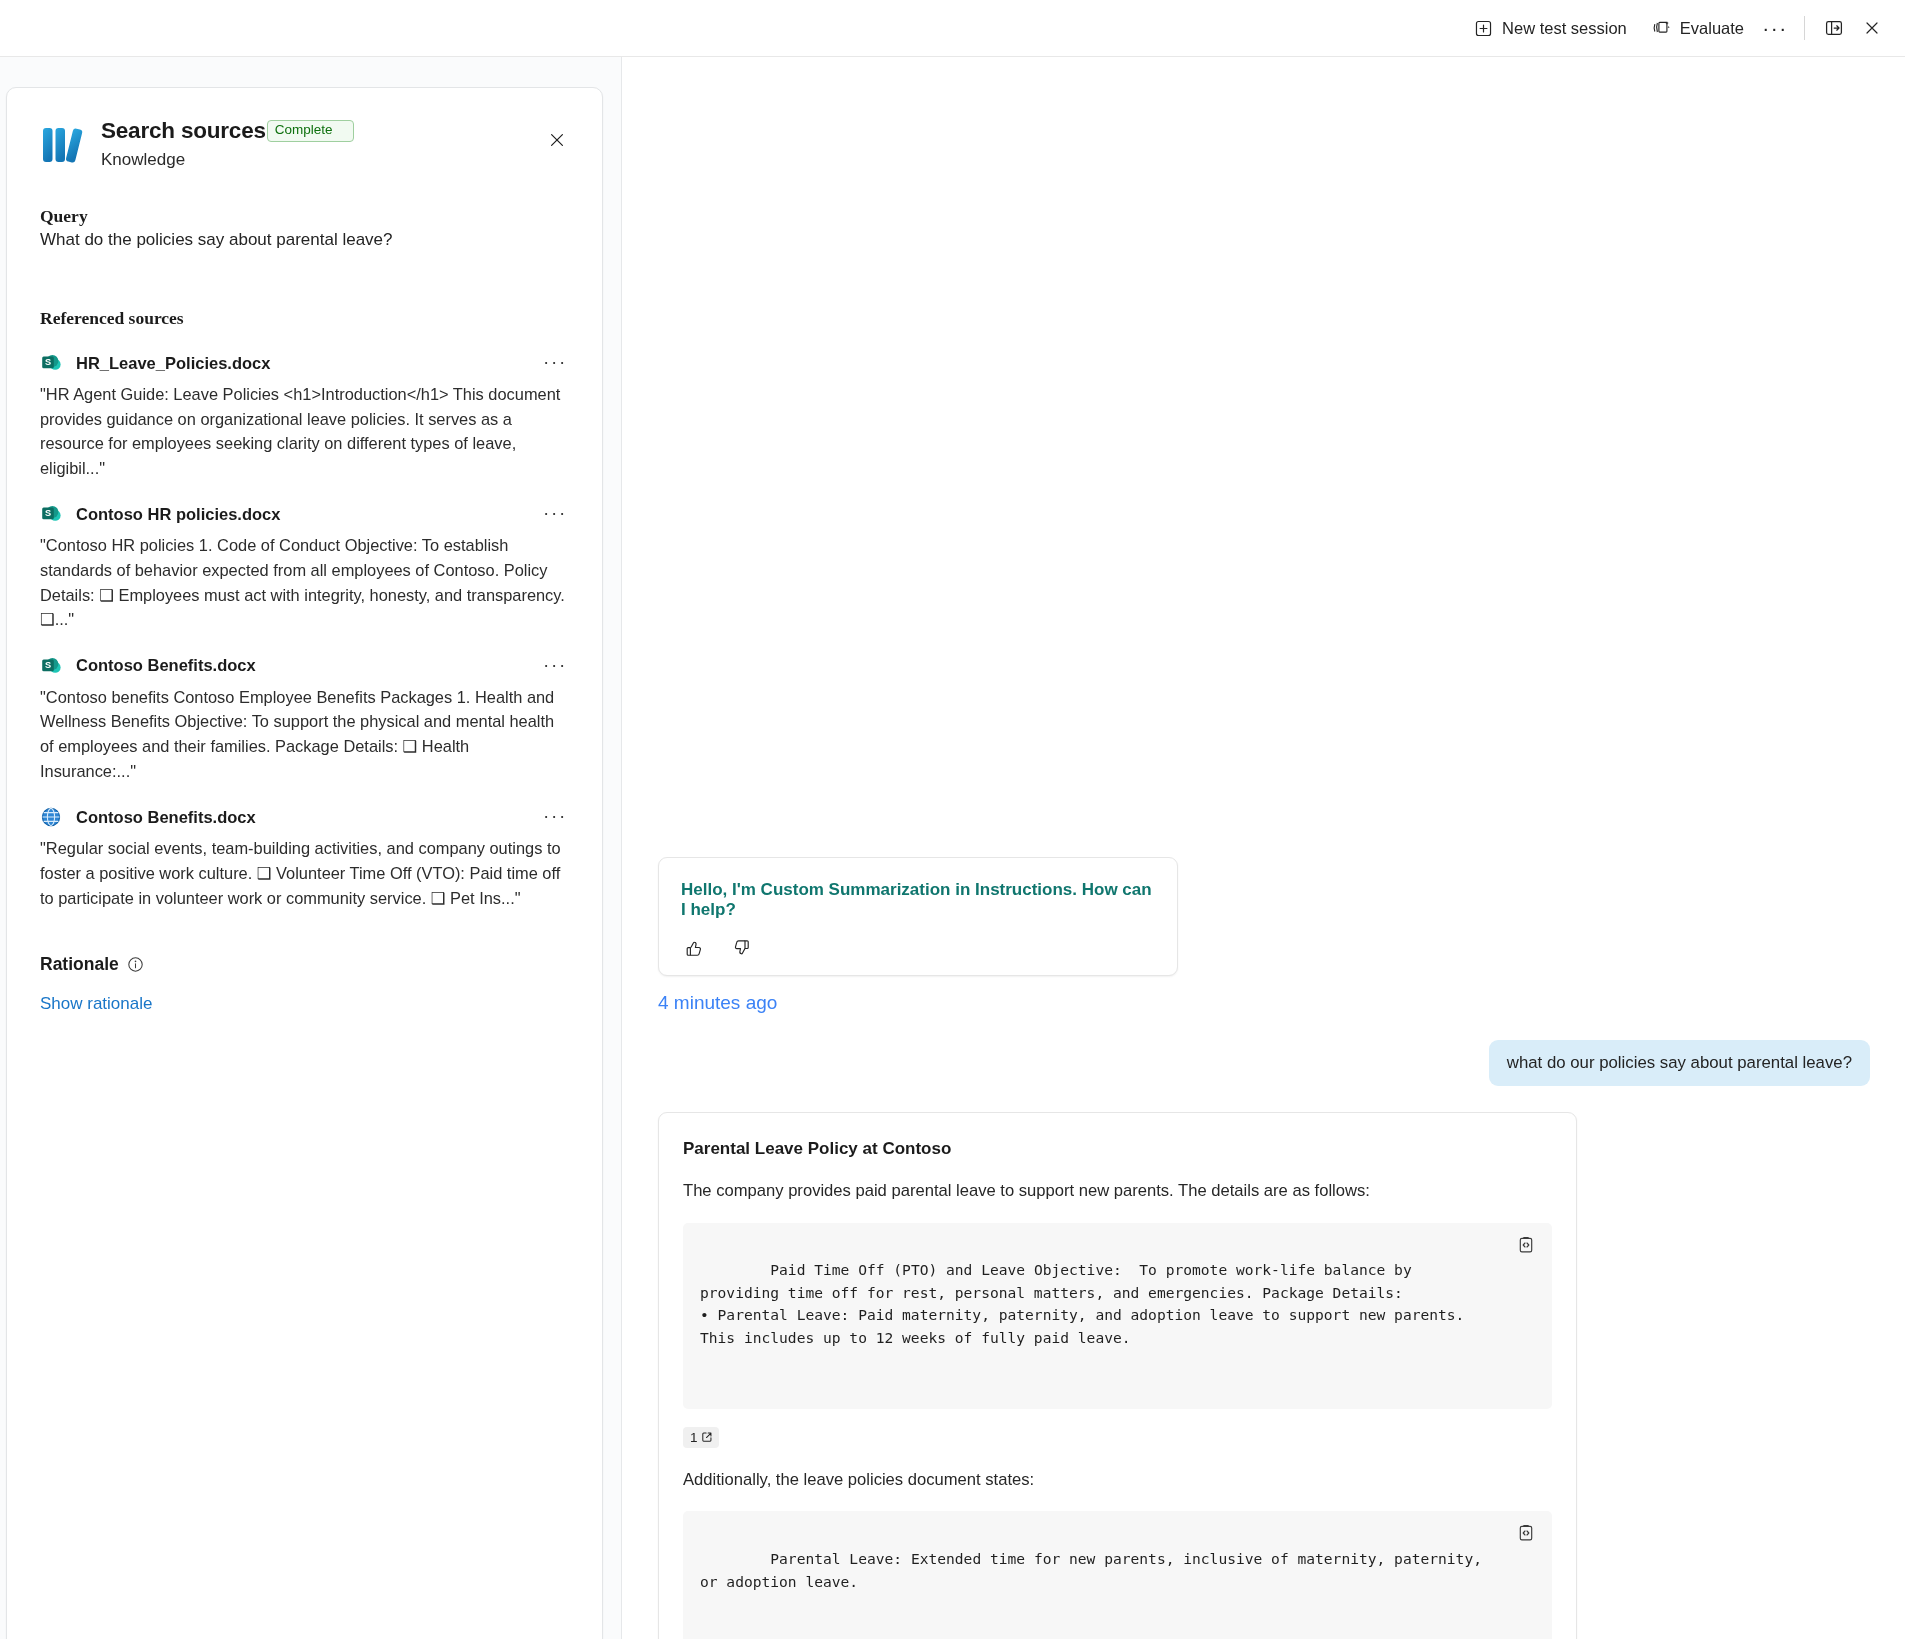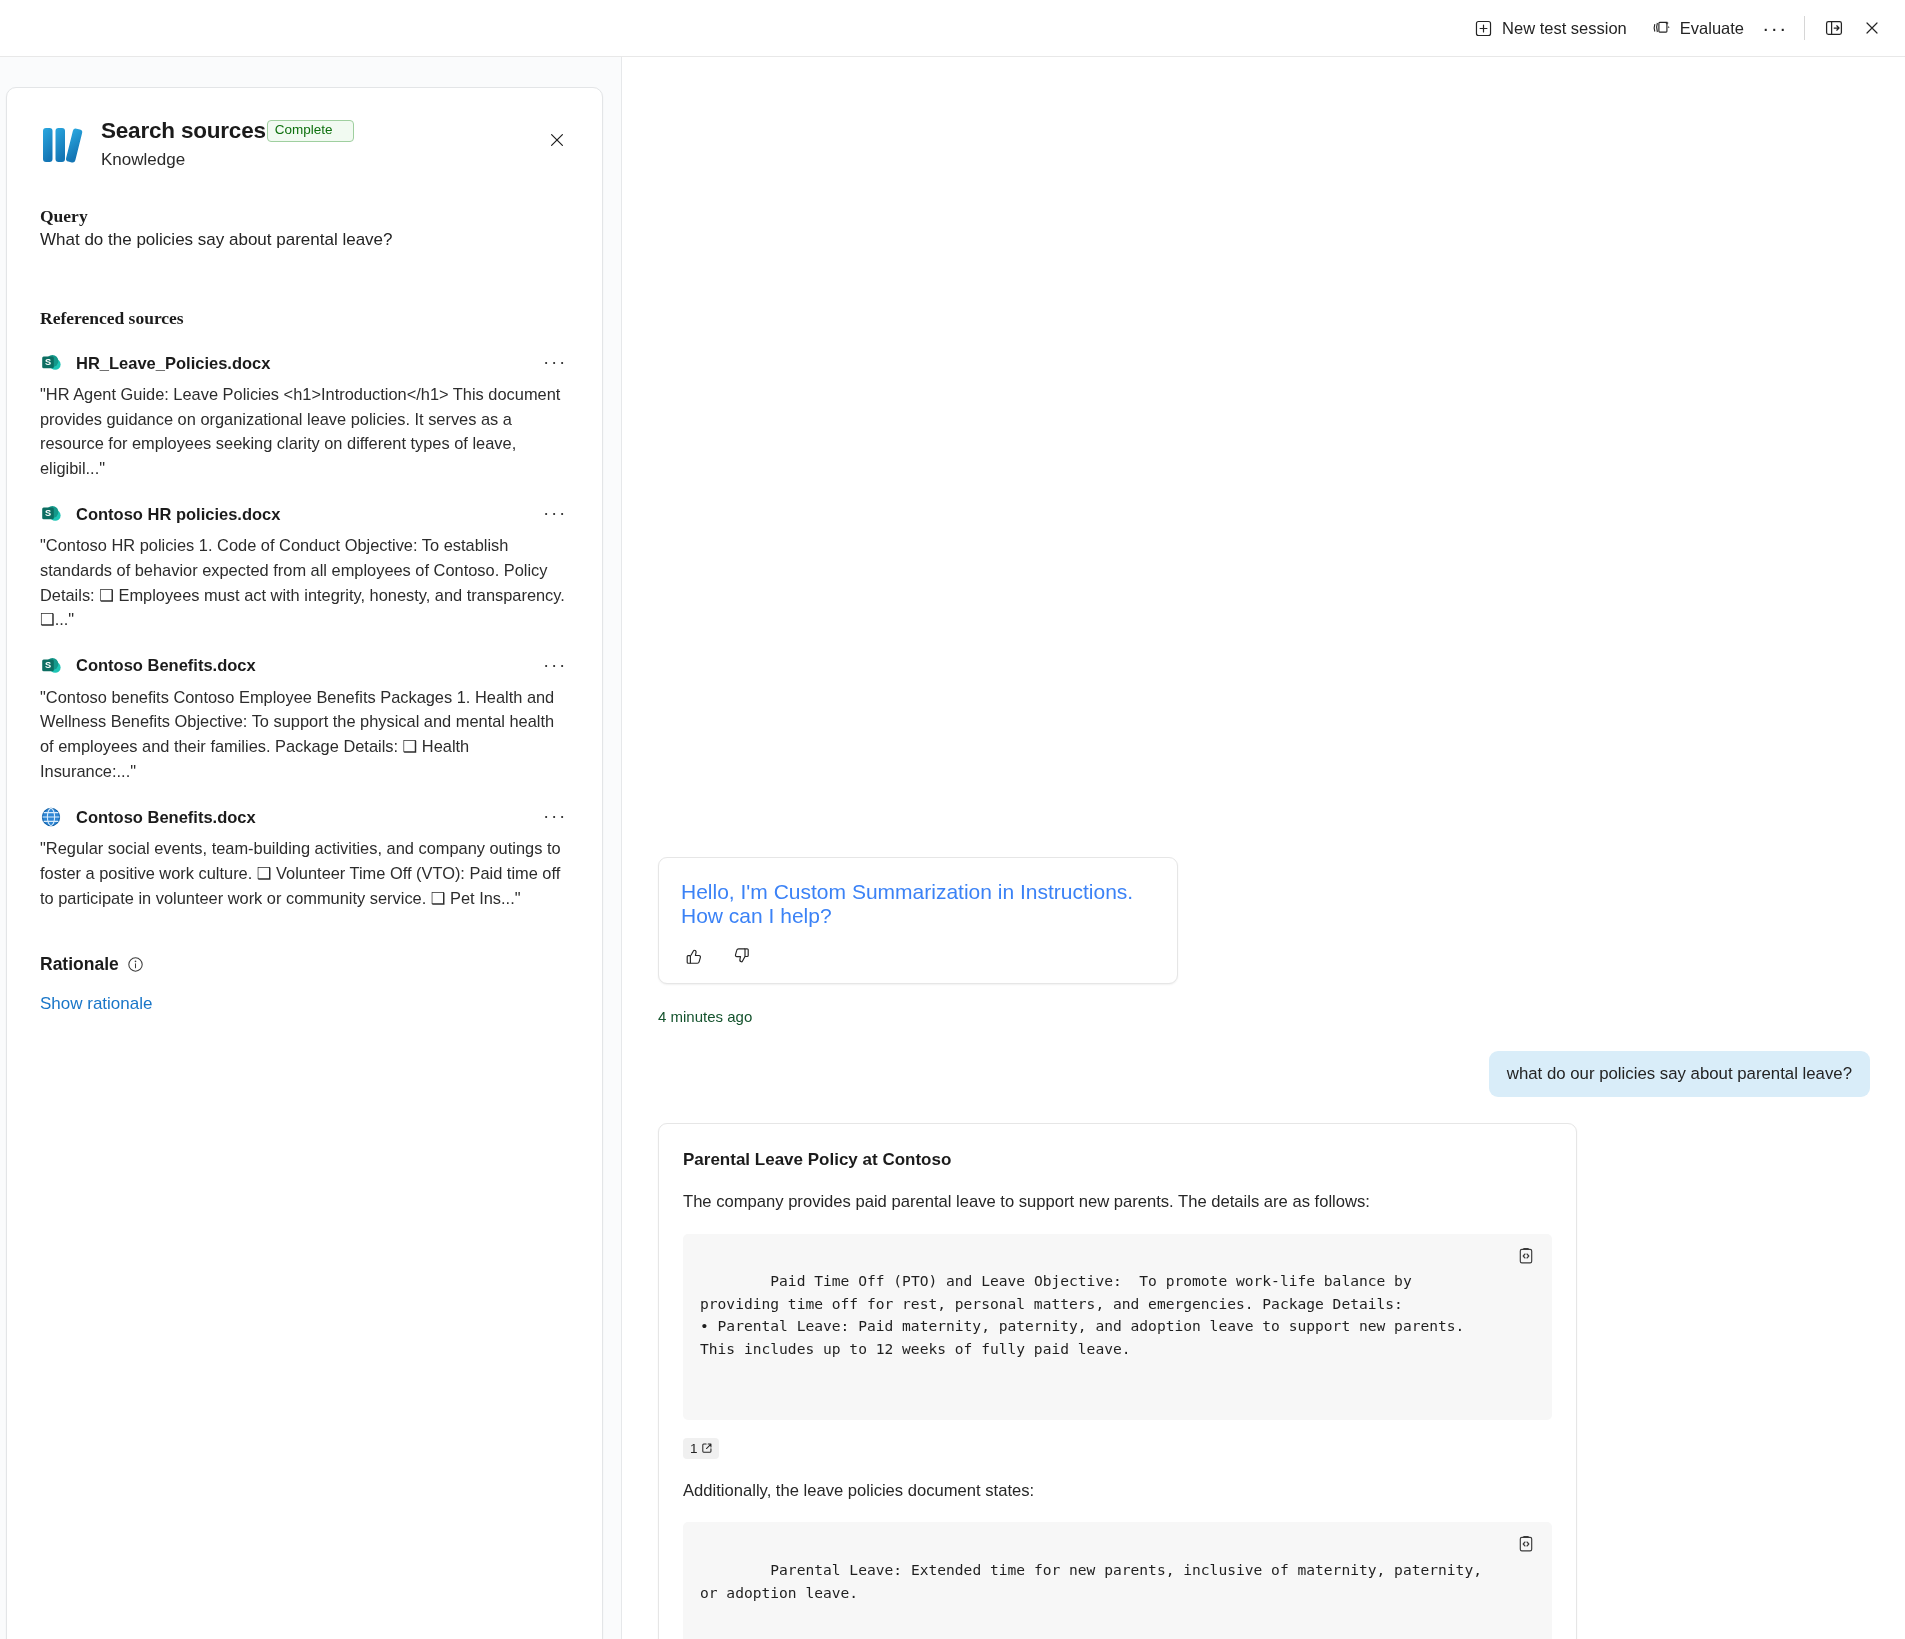--- a/index.html
+++ b/index.html
@@ -215,37 +215,38 @@
     border: 1px solid #e6e6e6;
     border-radius: 9px;
     box-shadow: 0 1px 2px rgba(0,0,0,0.06);
     box-sizing: border-box;
   }
   .greet-card {
     width: 520px;
     padding: 22px 22px 14px 22px;
   }
   .greet-text {
-    font-size: 21px;
-    color: #3b82f6;
+    font-size: 17px;
+    color: #0f766e;
+    font-weight: bold;
   }
   .fb-row {
     display: flex;
     gap: 22px;
     margin-top: 15px;
   }
   .fb-btn {
     width: 26px; height: 26px;
     display: flex; align-items: center; justify-content: center;
     cursor: pointer; border-radius: 4px;
   }
   .timestamp {
-    margin-top: 24px;
-    font-size: 15px;
-    color: #14532d;
+    margin-top: 16px;
+    font-size: 19px;
+    color: #3b82f6;
   }
 
   .user-row {
     display: flex;
     justify-content: flex-end;
     margin-top: 26px;
   }
   .user-bubble {
     background: #d9edf9;
     color: #242424;

